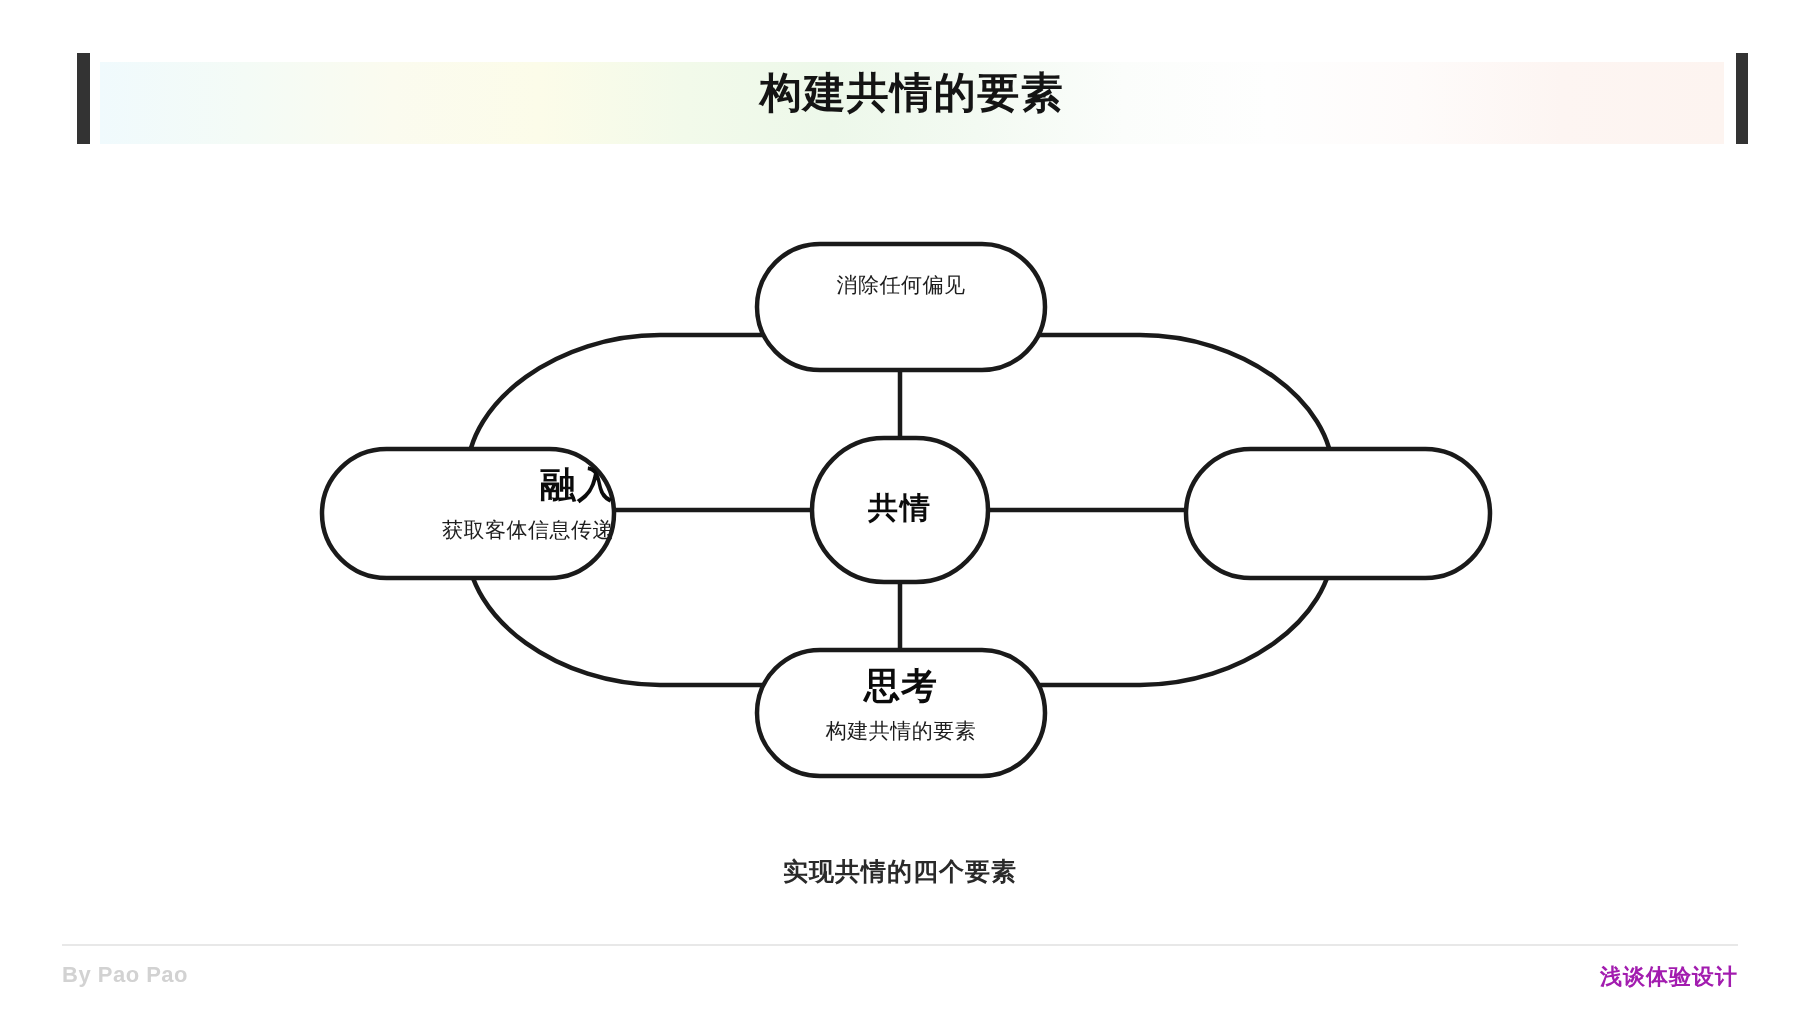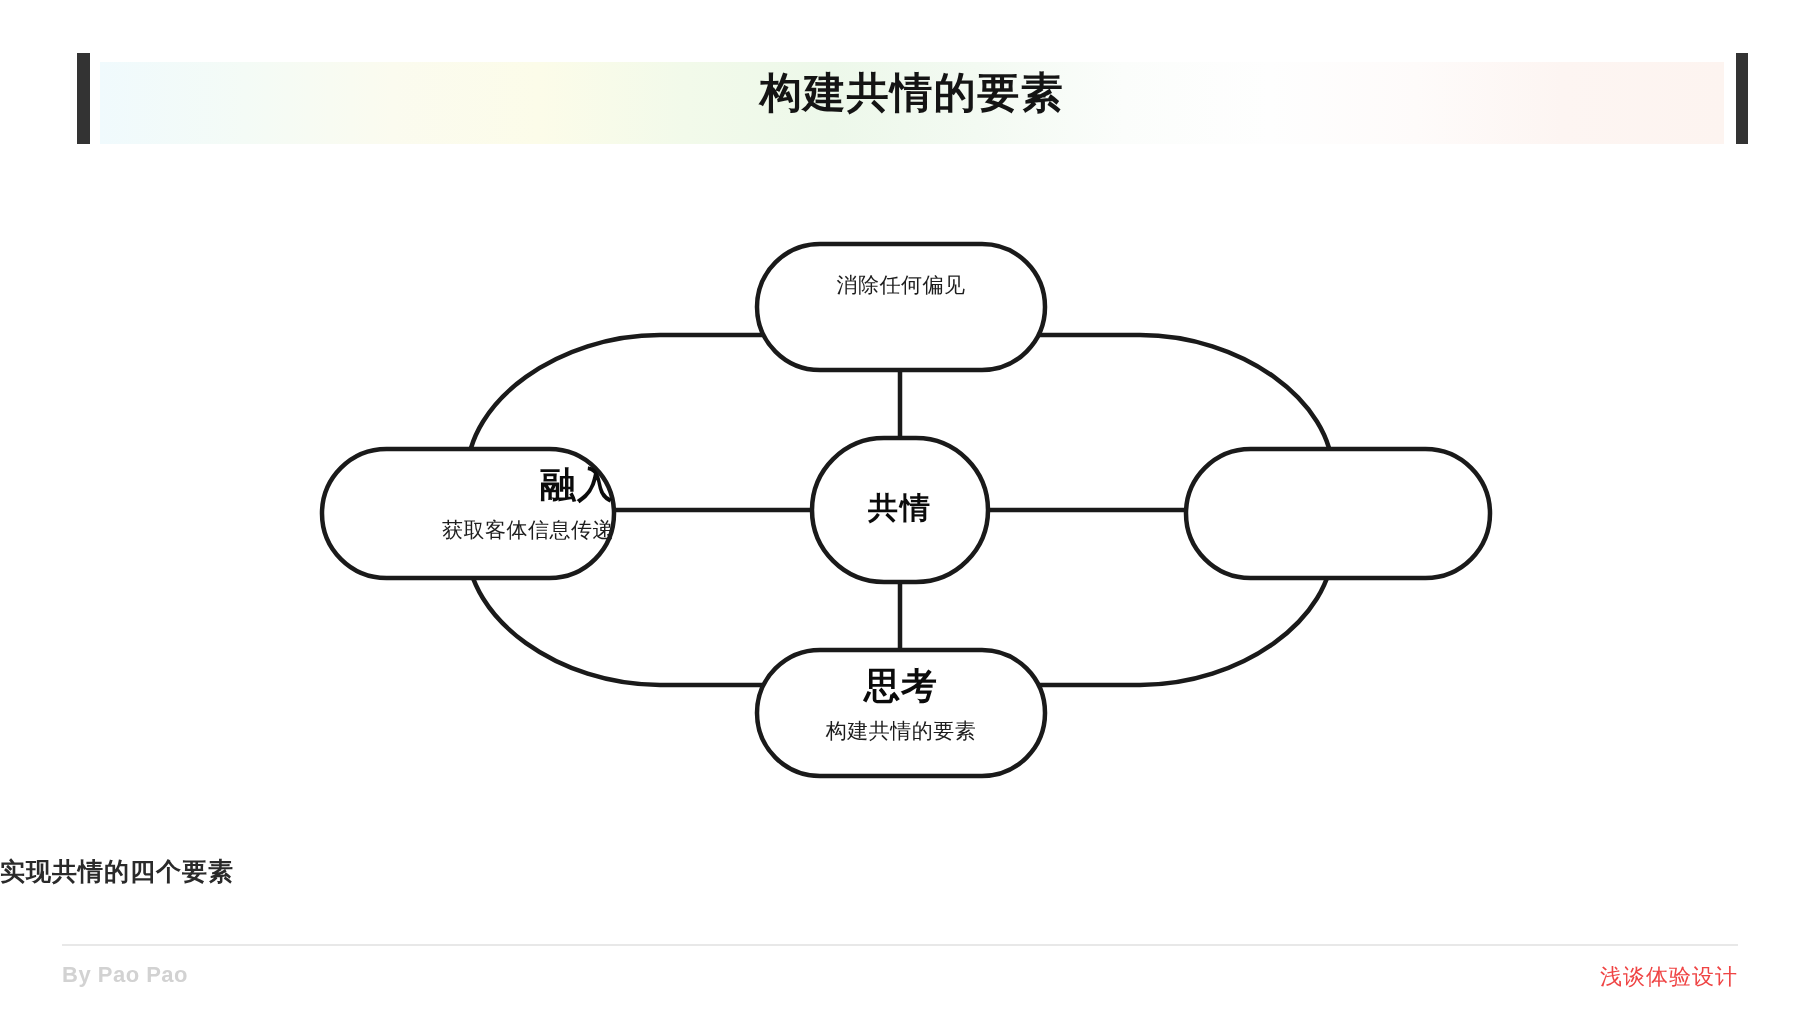--- a/index.html
+++ b/index.html
@@ -111,21 +111,21 @@
     margin-top: 12px;
     letter-spacing: 0.5px;
   }
 
   
   .caption {
     position: absolute;
     left: 0;
     top: 855px;
     width: 1800px;
-    text-align: left;
+    text-align: center;
     font-size: 25px;
     font-weight: bold;
     color: #2a2a2a;
     letter-spacing: 1px;
   }
 
   
   .footer-divider {
     position: absolute;
     left: 62px;
@@ -141,22 +141,22 @@
     font-size: 22px;
     font-weight: bold;
     color: #d2d2d2;
     letter-spacing: 0.5px;
   }
   .footer-right {
     position: absolute;
     right: 62px;
     top: 962px;
     font-size: 22px;
-    font-weight: normal;
-    color: #ef4444;
+    font-weight: bold;
+    color: #a21caf;
     letter-spacing: 1px;
   }
 </style>
 </head>
 <body>
 
 <div class="header">
   <div class="header-band"></div>
   <div class="header-bar-left"></div>
   <div class="header-bar-right"></div>

